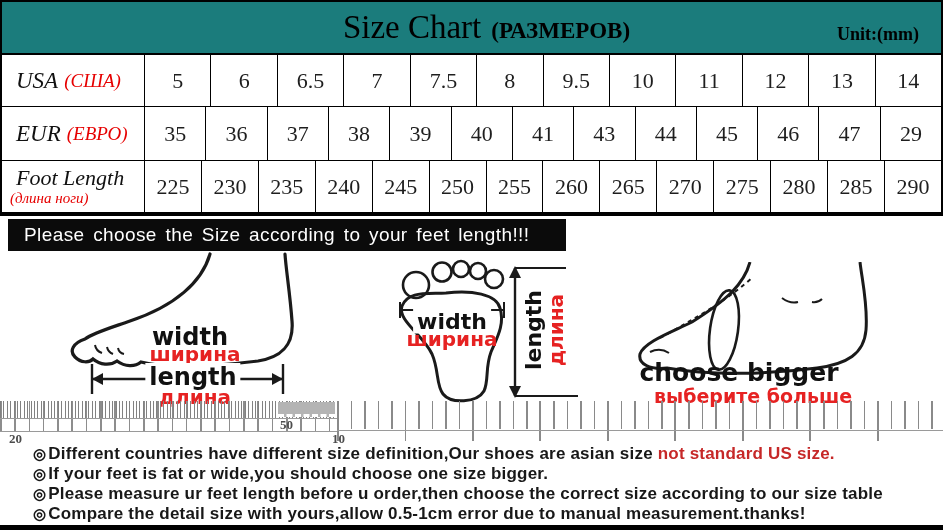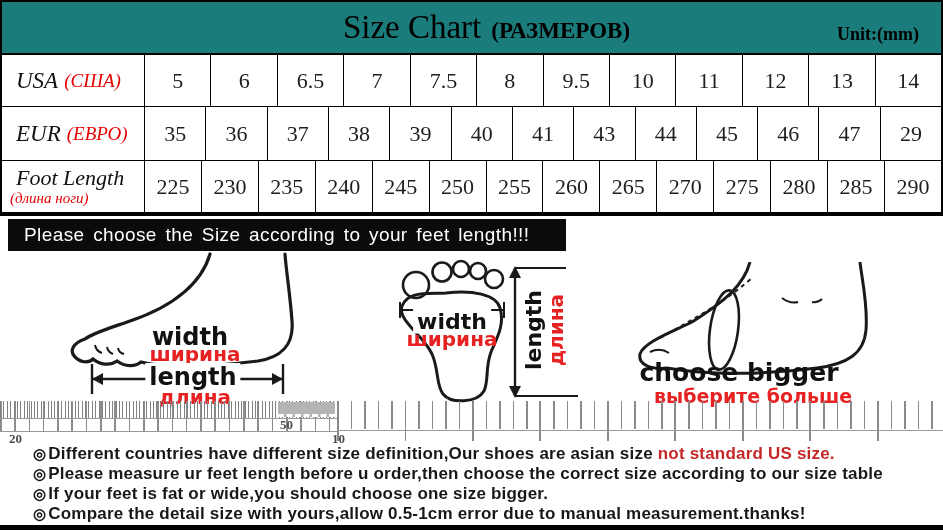--- a/index.html
+++ b/index.html
@@ -238,24 +238,24 @@
     <span class="ruler-num rn-20">20</span>
     <span class="ruler-num rn-50">50</span>
     <span class="ruler-num rn-10">10</span>
   </div>
 
   <div class="notes">
     <div class="note-line">
       <span class="note-bullet">◎</span><span>Different countries have different size definition,Our shoes are asian size </span><span class="note-red">not standard US size.</span>
     </div>
     <div class="note-line">
+      <span class="note-bullet">◎</span><span>If your feet is fat or wide,you should choose one size bigger.</span>
+    </div>
+    <div class="note-line">
       <span class="note-bullet">◎</span><span>Please measure ur feet length before u order,then choose the correct size according to our size table</span>
-    </div>
-    <div class="note-line">
-      <span class="note-bullet">◎</span><span>If your feet is fat or wide,you should choose one size bigger.</span>
     </div>
     <div class="note-line">
       <span class="note-bullet">◎</span><span>Compare the detail size with yours,allow 0.5-1cm error due to manual measurement.thanks!</span>
     </div>
   </div>
 
   <div class="bottom-bar"></div>
 </div>
 
 </body></html>

